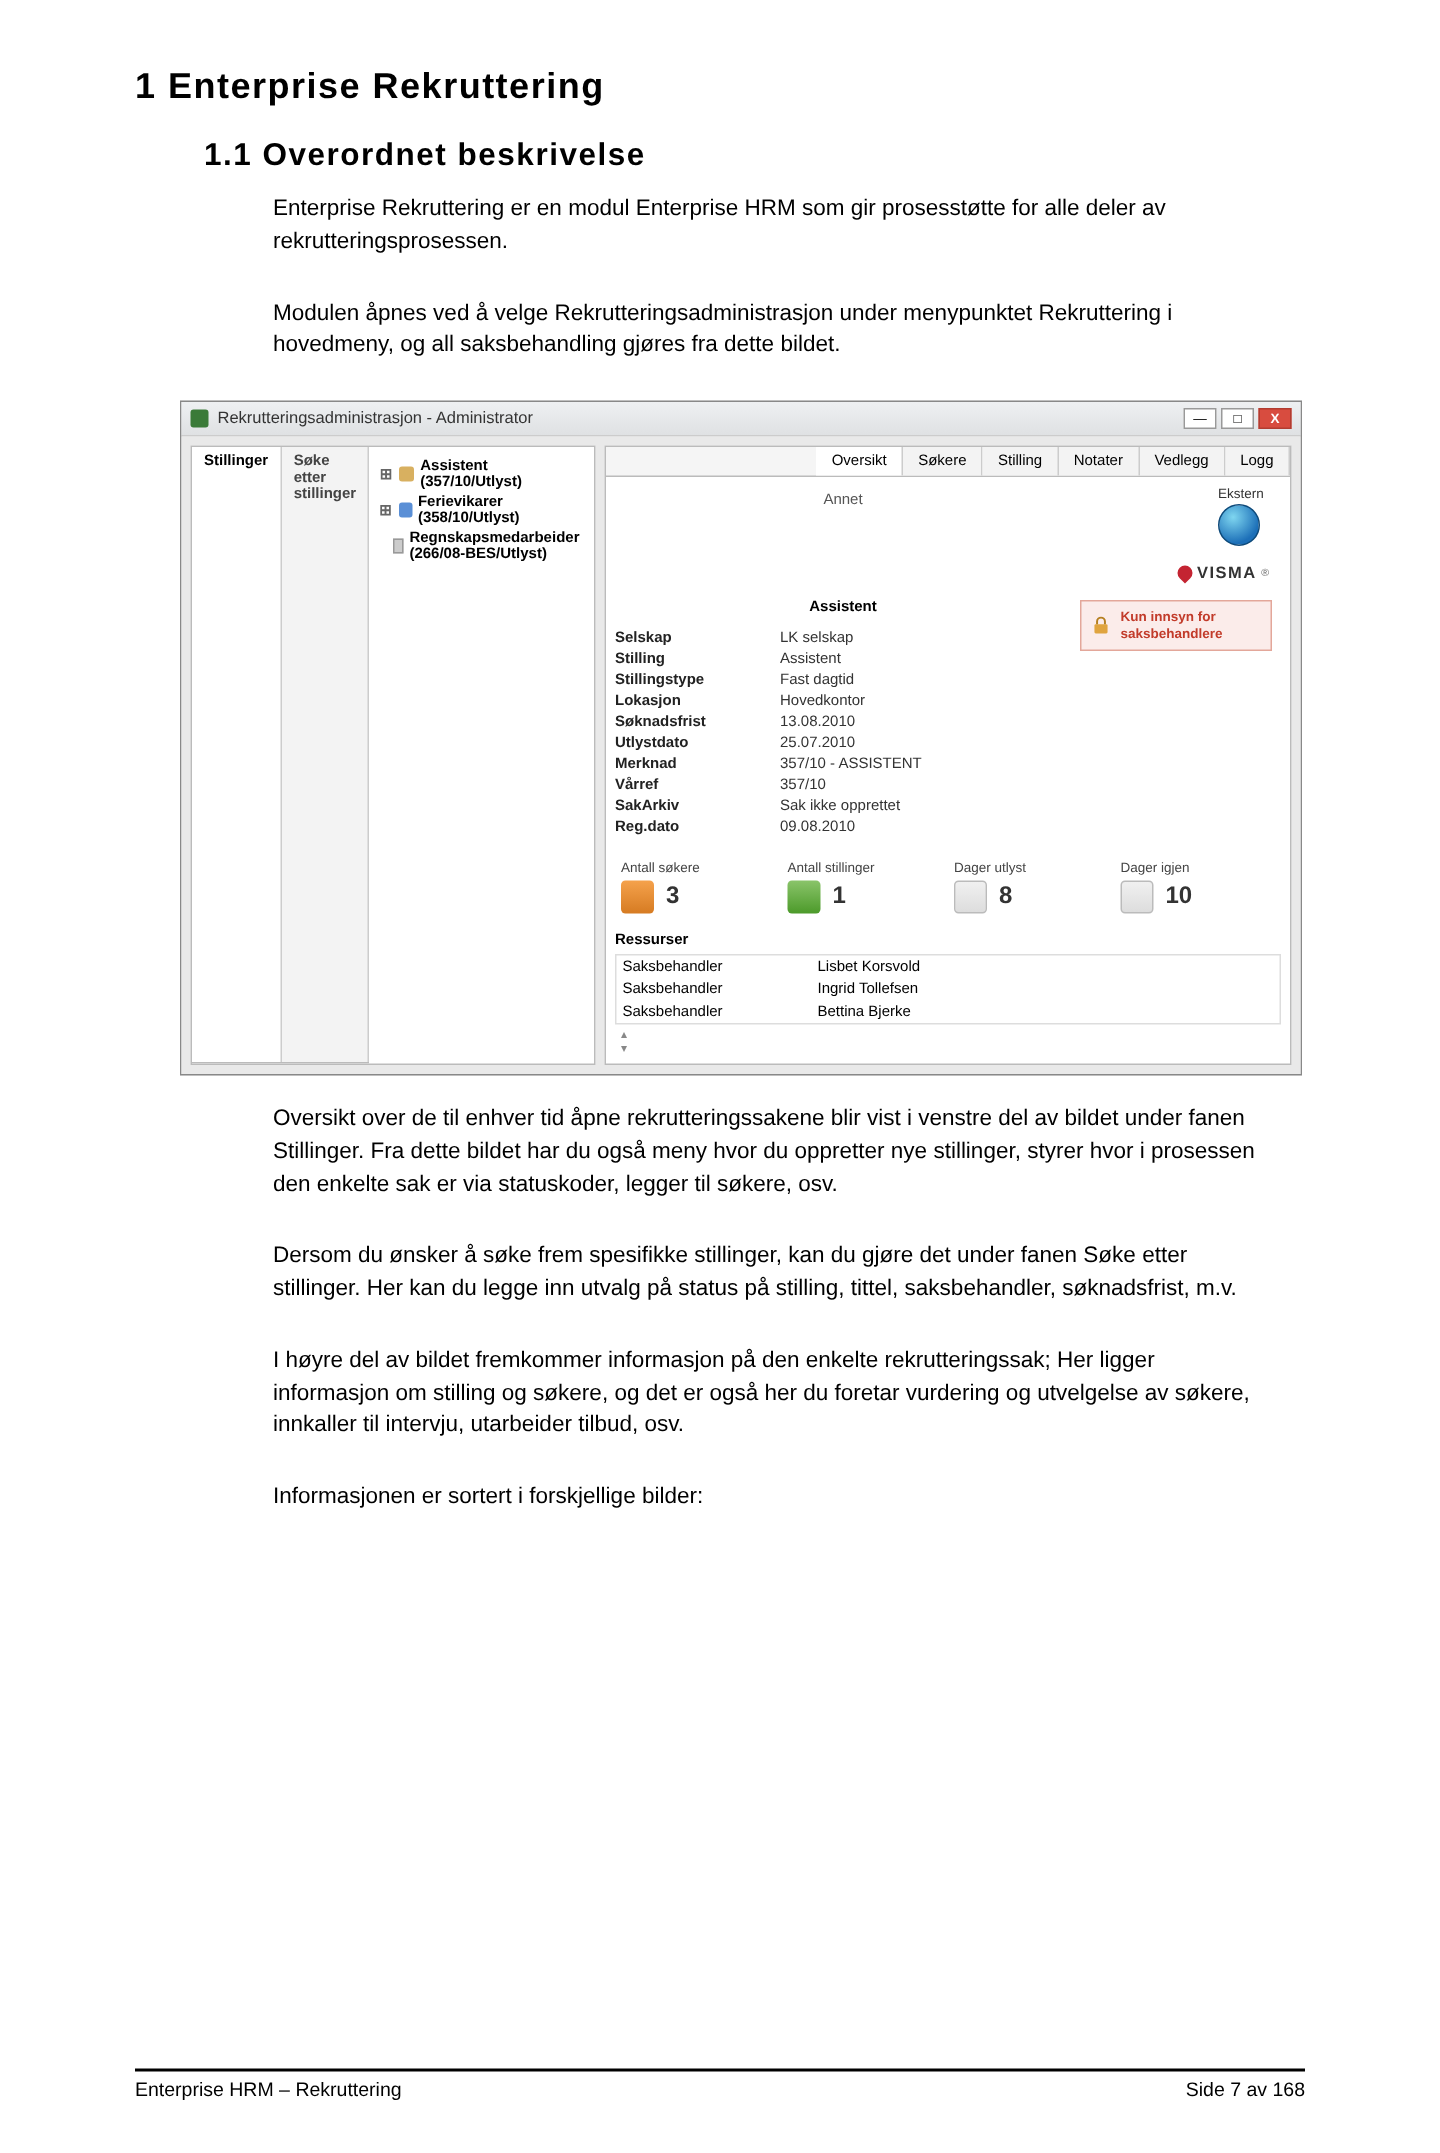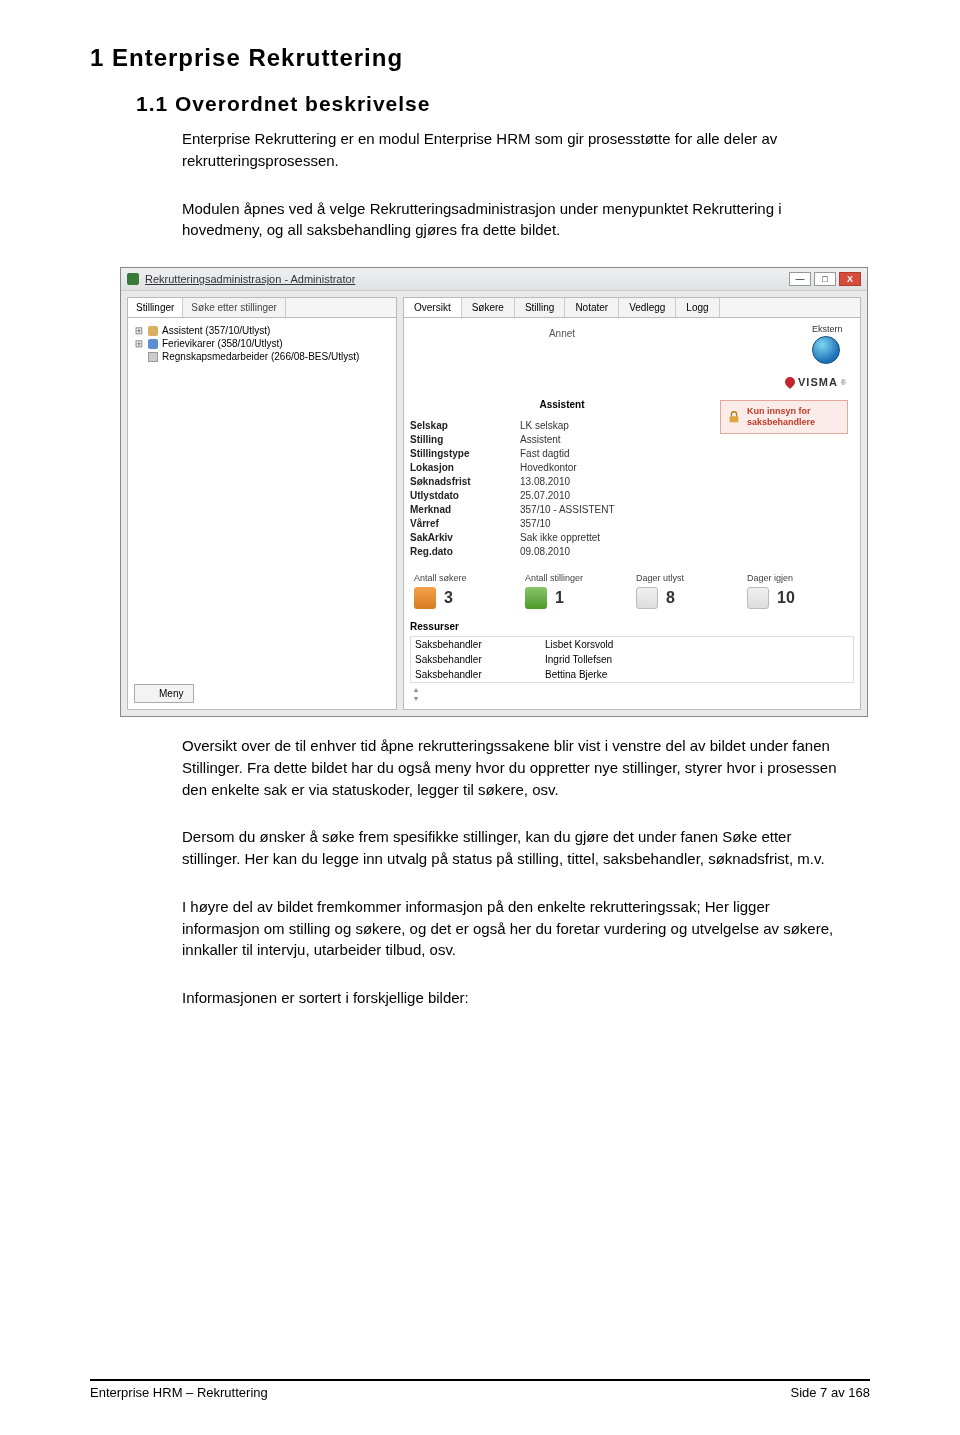--- a/index.html
+++ b/index.html
@@ -49,39 +49,39 @@
     border-bottom: 1px solid #ccc;
     padding: 4px 6px;
     display: flex;
     align-items: center;
     gap: 6px;
   }
   .titlebar .ticon {
     width: 12px; height: 12px; background: #3a7a38; border-radius: 2px;
     display: inline-block;
   }
-  .titlebar .title { flex: 1; color: #333; font-size: 11px; text-decoration: underline; }
+  .titlebar .title { flex: 1; color: #333; font-size: 11px; }
   .winbtns { display: flex; gap: 3px; }
   .winbtn { width: 22px; height: 14px; border: 1px solid #999; background: #fff; font-size: 9px; text-align: center; line-height: 12px; }
   .winbtn.close { color:#fff; background:#d84c3f; border-color:#b23c31; font-weight:bold; }
   .win-body { display: flex; gap: 6px; padding: 6px; background: #e9e9e9; }
-  .left-pane { width: 270px; background: #fff; border: 1px solid #bbb; display:flex; flex-direction:column; }
+  .left-pane { width: 270px; background: #fff; border: 1px solid #bbb; display:flex; flex-direction:row;font-weight:bold; }
   .tabbar { display: flex; border-bottom: 1px solid #bbb; background:#f5f5f5; }
   .tab { padding: 4px 8px; border-right: 1px solid #ccc; background:#fff; }
   .tab.inactive { background:#f3f3f3; color:#444; }
   .tree { padding: 6px; font-size: 10px; flex:1; }
   .tree-item { display:flex; align-items:center; gap:4px; padding:1px 0; }
   .tree-item .exp { width:10px; text-align:center; color:#666; }
   .tree-item .ticon2 { width:10px;height:10px;display:inline-block; }
   .ti-person { background:#d8b060; border-radius:2px; }
   .ti-person2 { background:#5a8fd6; border-radius:2px; }
   .ti-doc { background:#ccc; border:1px solid #999; }
   .menu-btn { margin: 6px; padding: 3px 24px; background:#f3f3f3; border:1px solid #aaa; width:60px; text-align:center; }
   .right-pane { flex:1; background:#fff; border:1px solid #bbb; }
-  .rtabbar { display:flex; border-bottom:1px solid #bbb; background:#f5f5f5; }
+  .rtabbar { display:flex; border-bottom:1px solid #bbb; background:#f5f5f5;justify-content:flex-end; }
   .rtab { padding:4px 10px; border-right:1px solid #ccc; }
   .rtab.active { background:#fff; font-weight:normal; }
   .rtab:not(.active){ background:#f3f3f3; }
   .ov-body { padding: 6px; }
   .ov-top { display:flex; }
   .ov-left { flex:1; }
   .ov-header-row { display:flex; align-items:center; gap:60px; padding:4px 2px 10px 2px;flex-direction:column; }
   .ov-header-row .lbl { color:#555; }
   .ov-header-row .val { font-weight:bold; }
   .ov-grid { display:grid; grid-template-columns: 110px 160px; row-gap:3px; font-size:10px; }

